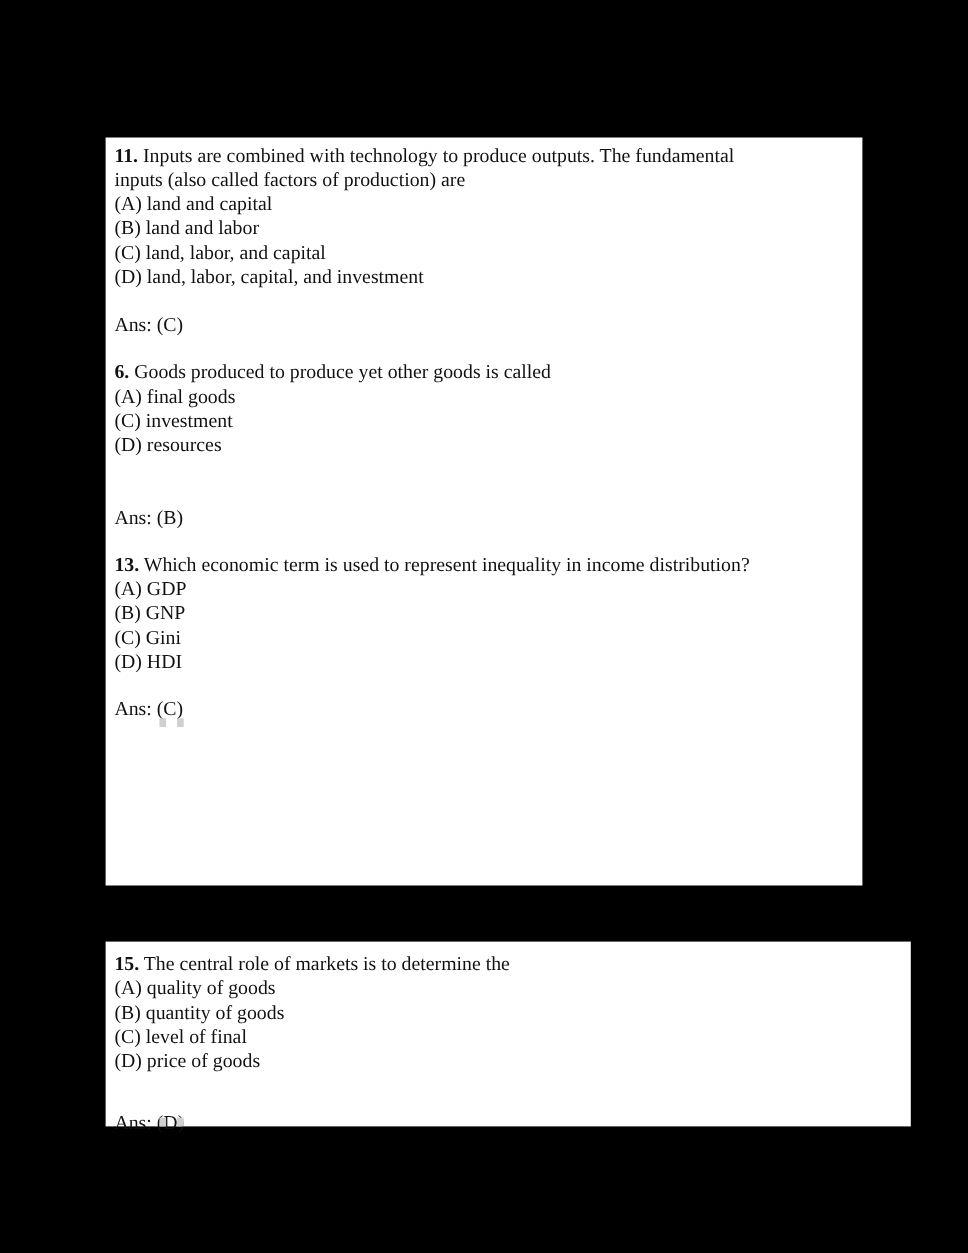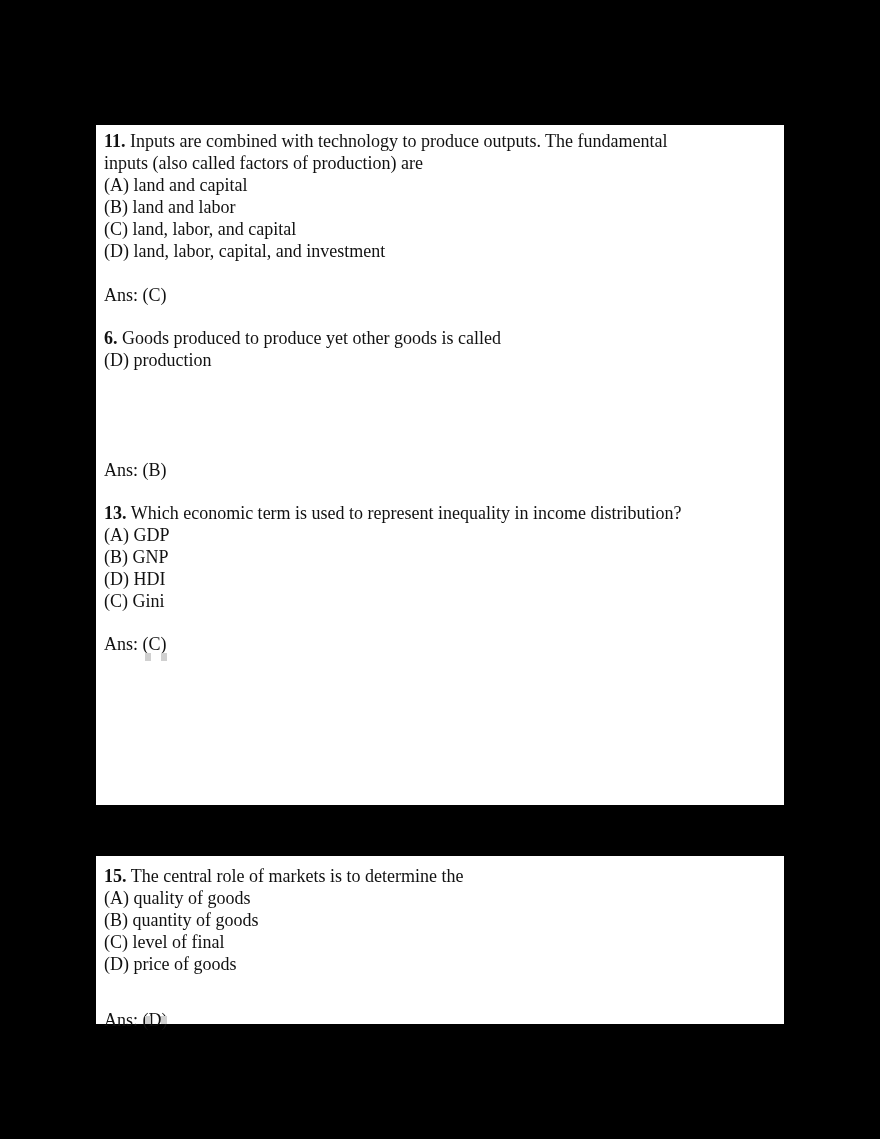--- a/index.html
+++ b/index.html
@@ -1,20 +1,20 @@
 <!DOCTYPE html>
 <html><head>
 <meta charset="utf-8">
 <style>
   html, body { margin:0; padding:0; }
   body { width:880px; height:1139px; background:#000; position:relative; overflow:hidden;
          font-family:"Liberation Serif","DejaVu Serif",serif; }
   .panel { position:absolute; left:96px; width:688px; background:#fff; color:#111; }
   #panel1 { top:106px; height:680px;margin-top:19px; }
-  #panel2 { top:856px; height:168px; }
+  #panel2 { top:856px; height:168px;padding-left:44px; }
   .q { position:absolute; left:8px; font-size:18px; line-height:22px; }
   .line { white-space:nowrap; height:22px; }
   .num { font-weight:bold; }
   .ans { position:absolute; left:8px; font-size:18px; line-height:22px; white-space:nowrap; }
   .marks { position:absolute; width:6px; height:8px; background:#d0d0d0; }
 </style>
 </head>
 <body>
 
 <div class="panel" id="panel1">
@@ -24,30 +24,32 @@
     <div class="line">inputs (also called factors of production) are</div>
     <div class="line">(A) land and capital</div>
     <div class="line">(B) land and labor</div>
     <div class="line">(C) land, labor, and capital</div>
     <div class="line">(D) land, labor, capital, and investment</div>
   </div>
   <div class="ans" style="top:159px;">Ans: (C)</div>
 
   <div class="q" style="top:202px;">
     <div class="line"><span class="num">6.</span><span> Goods produced to produce yet other goods is called</span></div>
-    <div class="line">(D) production</div>
+    <div class="line">(A) final goods</div>
+    <div class="line">(C) investment</div>
+    <div class="line">(D) resources</div>
   </div>
   <div class="ans" style="top:334px;">Ans: (B)</div>
 
   <div class="q" style="top:377px;">
     <div class="line"><span class="num">13.</span><span> Which economic term is used to represent inequality in income distribution?</span></div>
     <div class="line">(A) GDP</div>
     <div class="line">(B) GNP</div>
+    <div class="line">(C) Gini</div>
     <div class="line">(D) HDI</div>
-    <div class="line">(C) Gini</div>
   </div>
   <div class="ans" style="top:508px;">Ans: (C)</div>
   <div class="marks" style="left:49px; top:528px;"></div>
   <div class="marks" style="left:65px; top:528px;"></div>
 </div>
 
 <div class="panel" id="panel2">
 
   <div class="q" style="top:9px;">
     <div class="line"><span class="num">15.</span><span> The central role of markets is to determine the</span></div>

